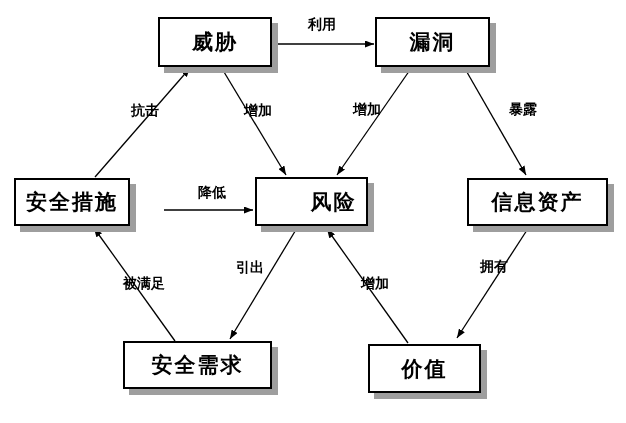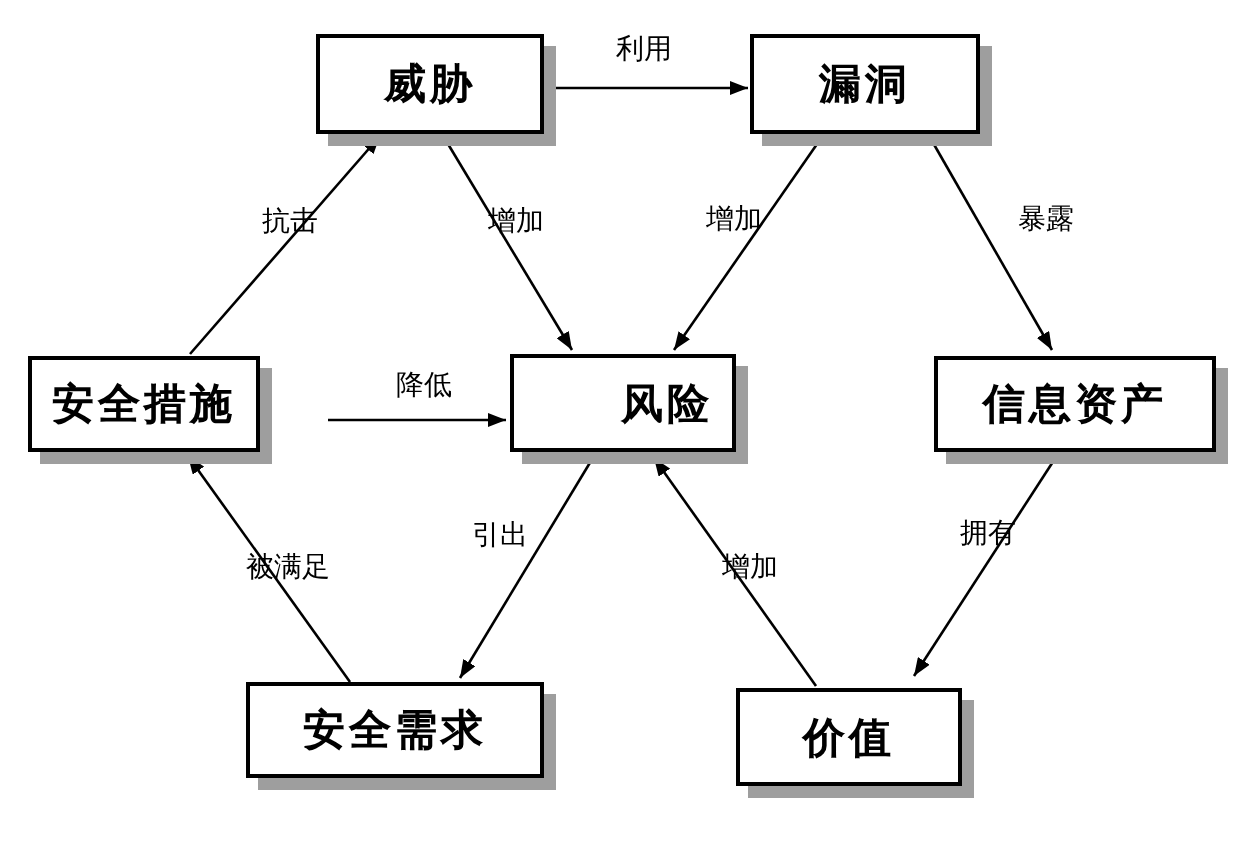--- a/index.html
+++ b/index.html
@@ -11,21 +11,21 @@
   .node{
     position:absolute;box-sizing:border-box;
     background:#ffffff;border:2px solid #000000;
     box-shadow:6px 6px 0 #9e9e9e;
     display:flex;align-items:center;justify-content:center;
     font-size:21px;font-weight:bold;color:#000000;
     letter-spacing:2px;white-space:nowrap;
   }
   .edge-label{
     position:absolute;transform:translate(-50%,-50%);
-    font-size:14px;font-weight:normal;color:#000000;white-space:nowrap;
+    font-size:14px;font-weight:bold;color:#000000;white-space:nowrap;
   }
   line{stroke:#000000;stroke-width:1.3;}
 </style>
 </head>
 <body>
 
 <div id="canvas">
 
   <svg id="edges" viewBox="0 0 626 423" xmlns="http://www.w3.org/2000/svg">
     <defs>

